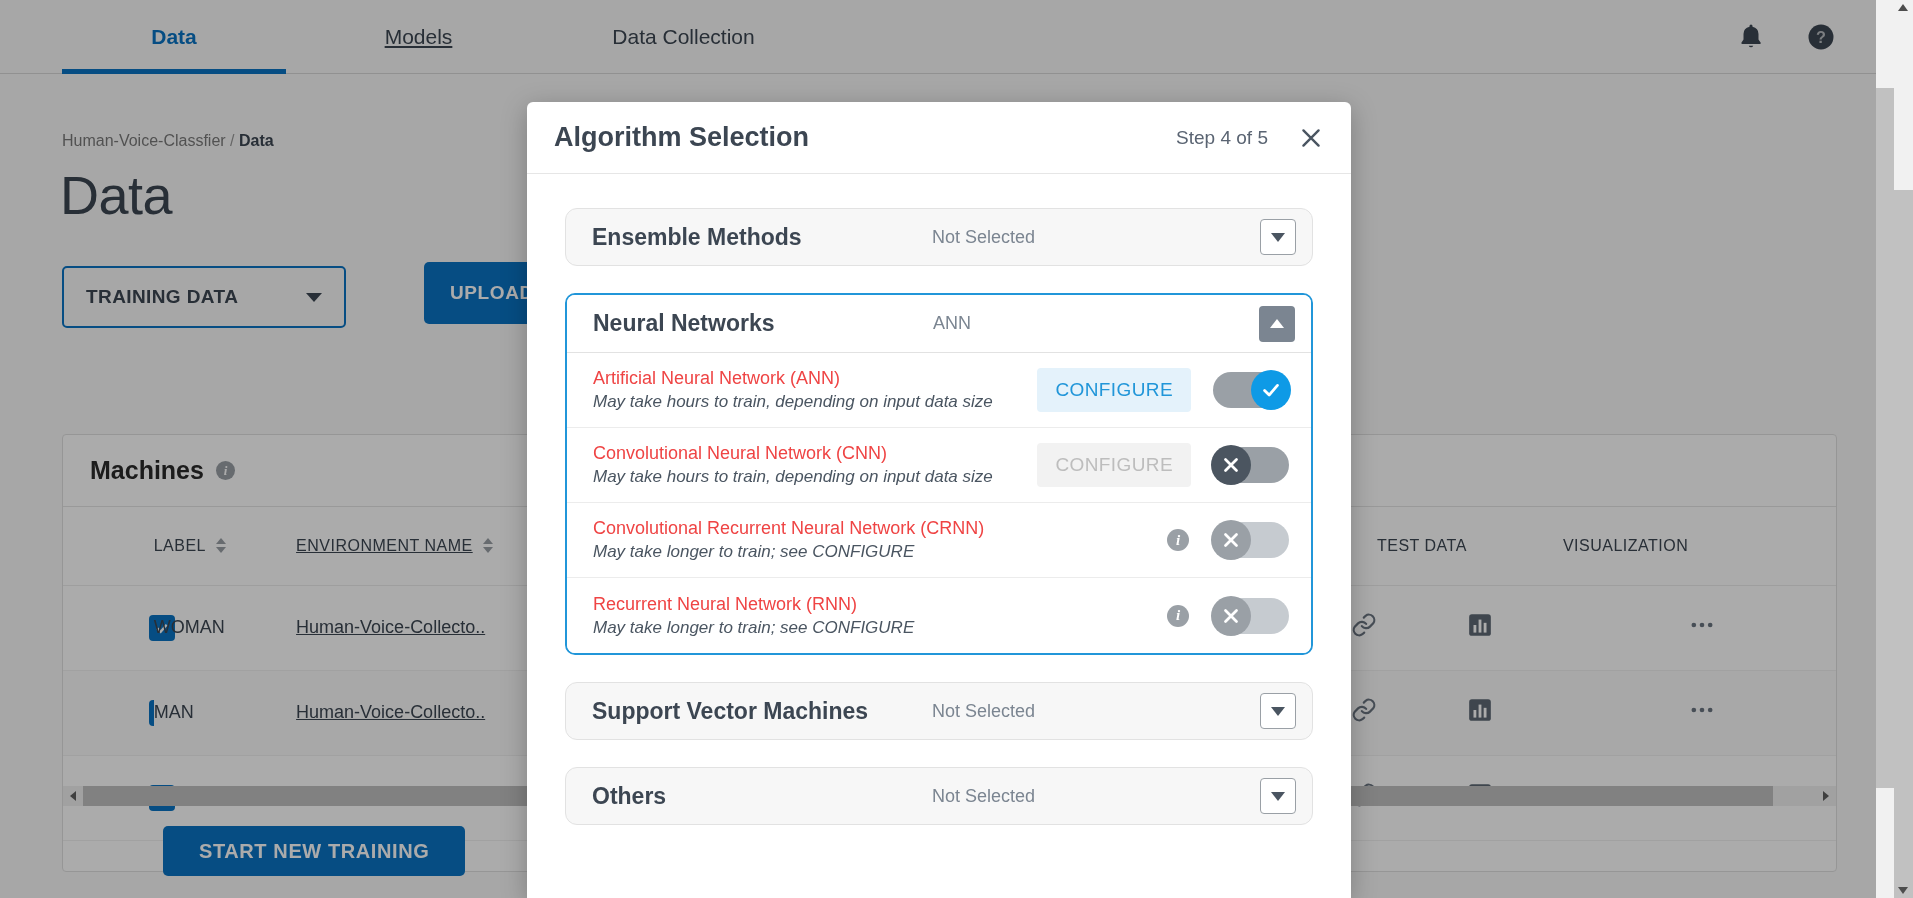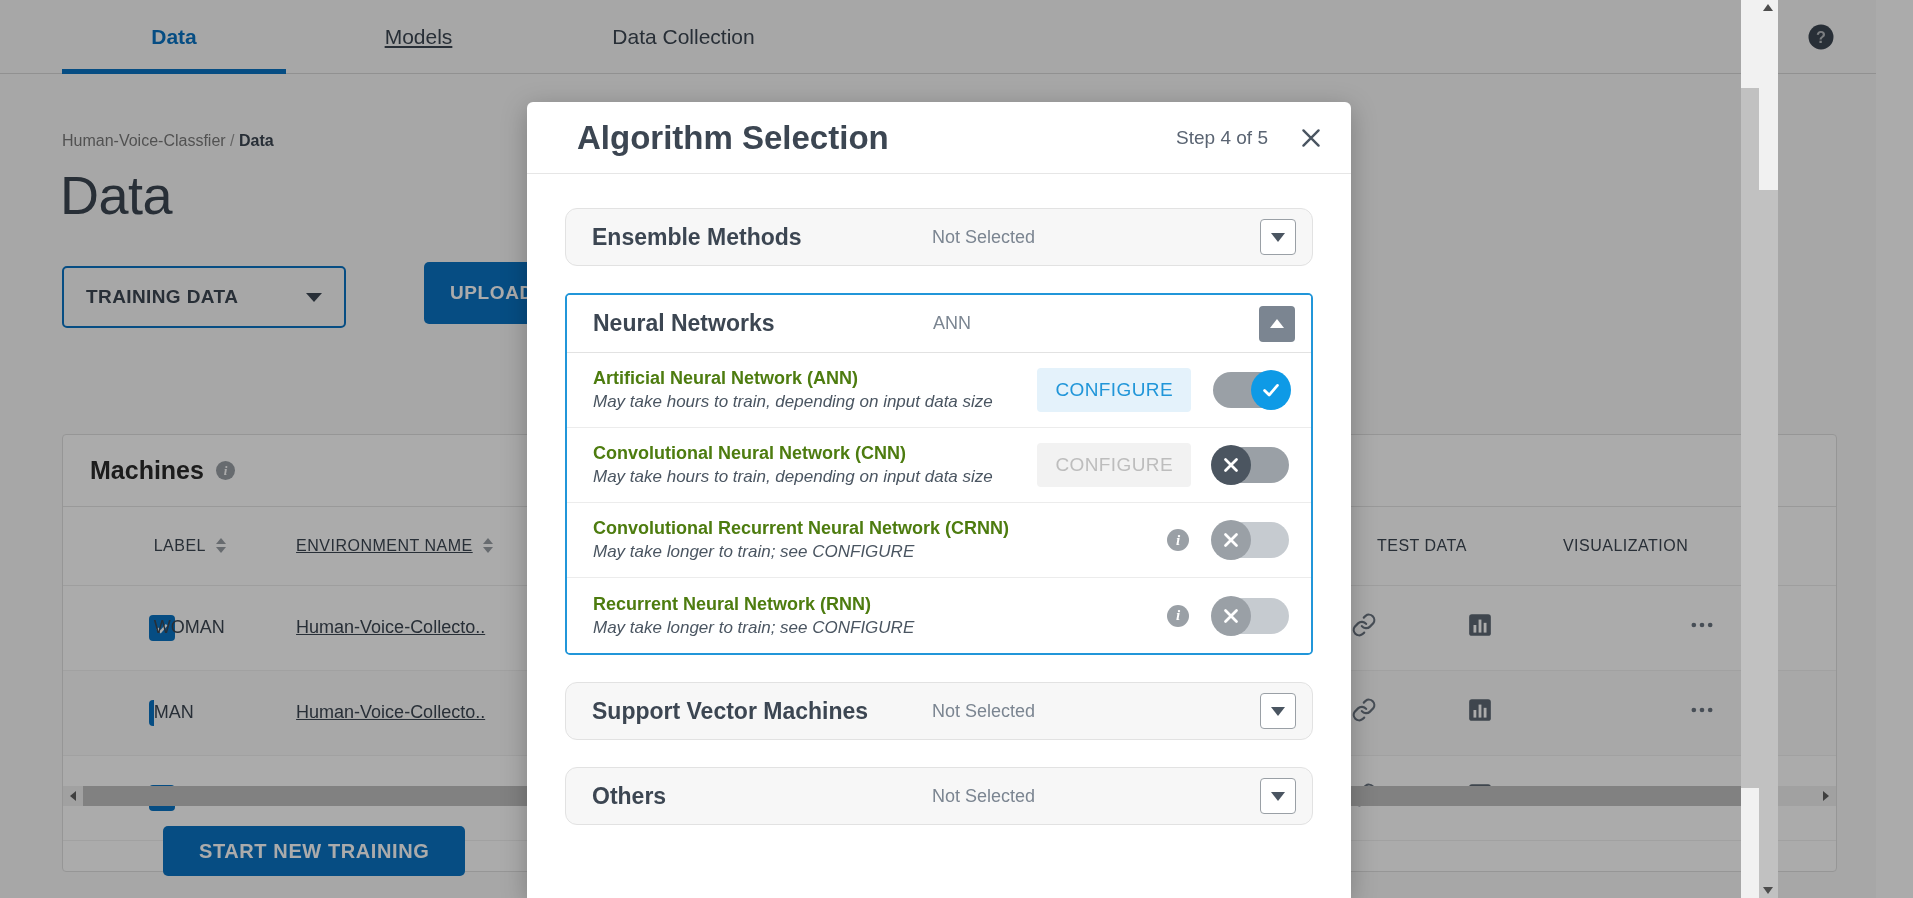--- a/index.html
+++ b/index.html
@@ -6,21 +6,21 @@
   html, body {
     width: 1913px; height: 898px;
     overflow: hidden;
     font-family: "Liberation Sans", sans-serif;
     background: #ffffff;
   }
 
   
   #page-root {
     position: absolute; inset: 0;
-    width: 1778px; height: 898px;
+    width: 1913px; height: 898px;
     background: #7f1d1d;
   }
   #dim-overlay {
     position: absolute; inset: 0;
     background: rgba(0,0,0,0.33);
     z-index: 50;
     pointer-events: none;
   }
 
   
@@ -238,21 +238,21 @@
     box-shadow: 0 6px 26px rgba(0,0,0,0.25);
     z-index: 100;
     overflow: hidden;
   }
   #modal-header {
     height: 72px;
     display: flex; align-items: center;
     padding: 0 27px 0 27px;
     border-bottom: 1px solid #e6e6e6;
   }
-  #modal-title { font-size: 33px; font-weight: bold; color: #3c4652; margin-left: 23px; }
+  #modal-title { font-size: 27px; font-weight: bold; color: #3c4652; }
   #modal-step {
     margin-left: auto; font-size: 19px; color: #5a6472; margin-right: 30px;
   }
   #modal-close { width: 26px; height: 26px; color: #4a5561; }
 
   #modal-body {
     padding: 34px 38px 0 38px;
   }
 
   .algo-group {
@@ -275,21 +275,21 @@
   }
   .grp-toggle-btn i {
     width: 0; height: 0;
     border-left: 7px solid transparent; border-right: 7px solid transparent;
     border-top: 9px solid #4a5561;
   }
 
   
   .algo-group-expanded {
     border: 2px solid #2196d9;
-    border-radius: 5px;
+    border-radius: 10px;
     margin-bottom: 27px;
     background: #ffffff;
     overflow: hidden;
   }
   .expanded-head {
     height: 58px; display: flex; align-items: center;
     padding: 0 16px 0 26px;
     border-bottom: 1px solid #e2e2e2;
     background: #ffffff;
   }
@@ -310,21 +310,21 @@
 
   .algo-row {
     display: flex; align-items: center;
     min-height: 75px;
     padding: 0 22px 0 26px;
     border-bottom: 1px solid #ececec;
     background: #ffffff;
   }
   .algo-row:last-child { border-bottom: none; }
   .algo-text { flex: 1; }
-  .algo-name { font-size: 18px; font-weight: bold; color: #4d7c0f; margin-bottom: 3px; }
+  .algo-name { font-size: 18px; font-weight: normal; color: #ef4444; margin-bottom: 3px; }
   .algo-sub { font-size: 17px; font-style: italic; color: #4a5561; }
 
   .configure-btn {
     border: none; border-radius: 4px;
     height: 44px; padding: 0 18px;
     font-size: 19px; font-weight: normal; letter-spacing: .4px;
     display: flex; align-items: center; justify-content: center;
     margin-right: 22px;
   }
   .configure-btn.enabled { background: #e4f2fb; color: #2196d9; }

